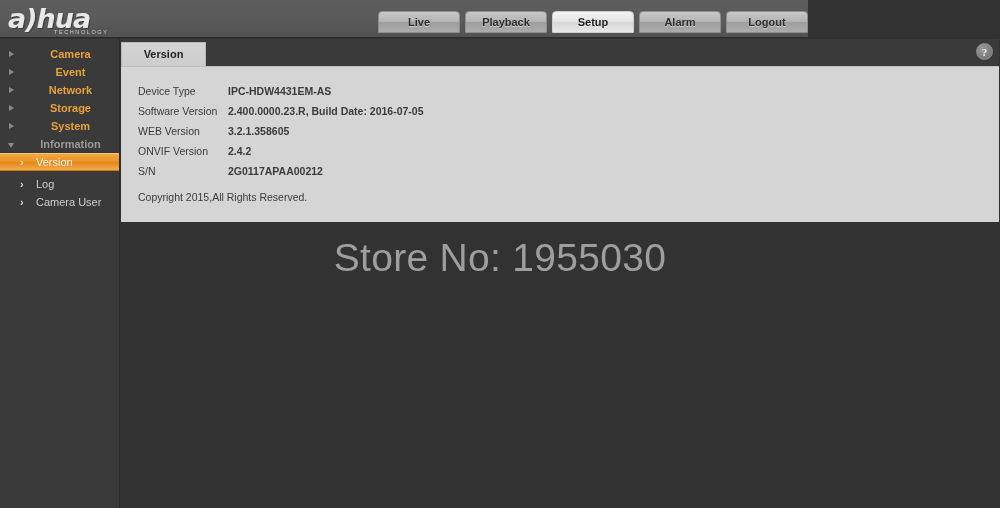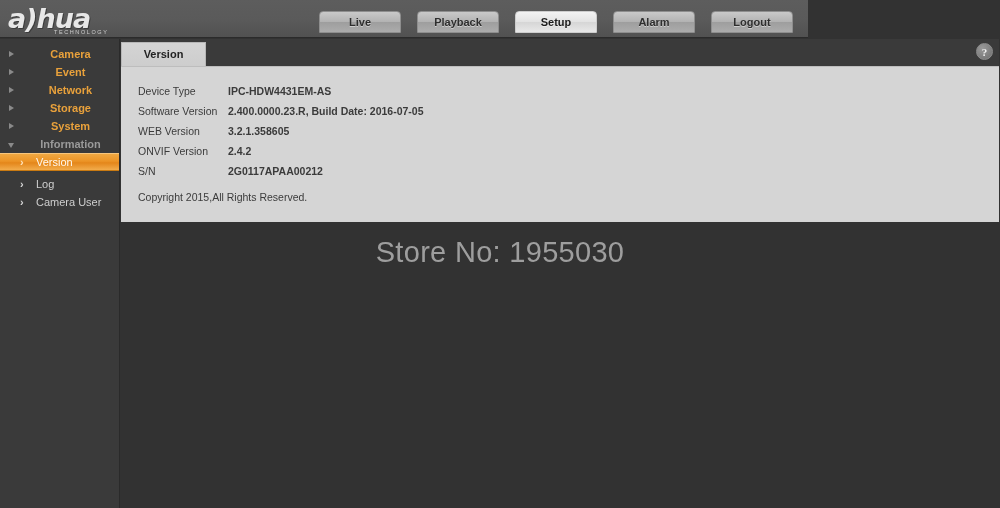--- a/index.html
+++ b/index.html
@@ -28,21 +28,21 @@
     color: #e8e8e8;
     font-family: "DejaVu Sans", sans-serif;
     text-shadow: 1px 1px 0 #3c3c3c;
   }
   .logo-sub {
     position: absolute; left: 46px; top: 28px;
     font-size: 5.5px; letter-spacing: 1.6px;
     color: #cfcfcf; font-family: "Liberation Sans", sans-serif;
   }
 
-  .navtabs { position: absolute; right: 15px; top: 11px; display: flex; gap: 16px; }
+  .navtabs { position: absolute; right: 0; top: 11px; display: flex; gap: 5px; }
   .navtab {
     width: 82px; height: 22px; line-height: 21px; text-align: center;
     font-size: 11px; font-weight: bold; color: #2e2e2e;
     background: linear-gradient(to bottom, #c9c9c9 0%, #b3b3b3 48%, #9e9e9e 52%, #acacac 100%);
     border: 1px solid #8e8e8e;
     border-radius: 4px 4px 0 0;
     cursor: pointer;
     text-shadow: 0 1px 0 rgba(255,255,255,.45);
   }
   .navtab.active {
@@ -136,21 +136,21 @@
   }
   .copyright {
     position: absolute; left: 17px; top: 124px;
     font-size: 10.5px; color: #3b3b3b;
   }
 
   
   .watermark {
     position: absolute; left: 0; top: 236px; width: 1000px;
     text-align: center;
-    font-size: 29px; color: #9e9e9e;
+    font-size: 39px; color: #9e9e9e;
     font-family: "Liberation Sans", sans-serif;
     letter-spacing: 0.3px;
   }
 </style>
 </head>
 <body>
 
 <div id="app">
 
   <div class="topbar">

